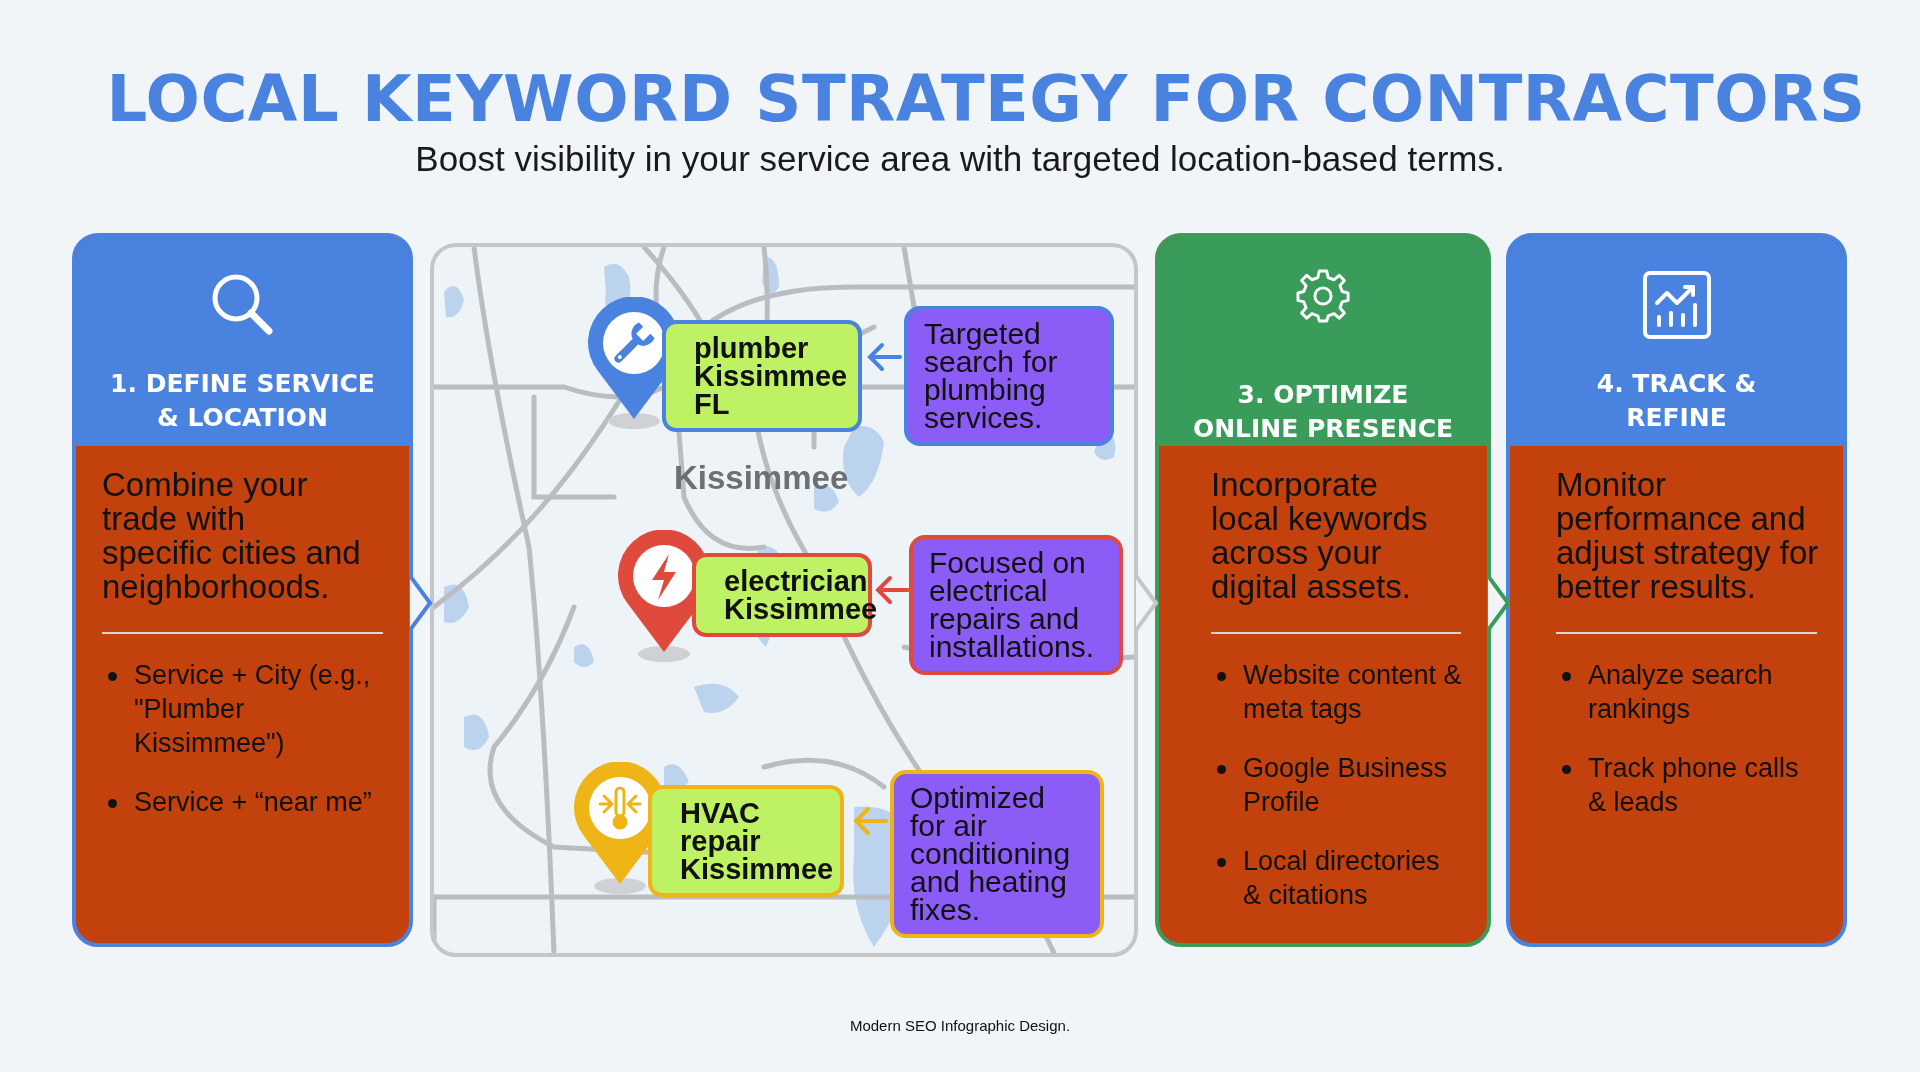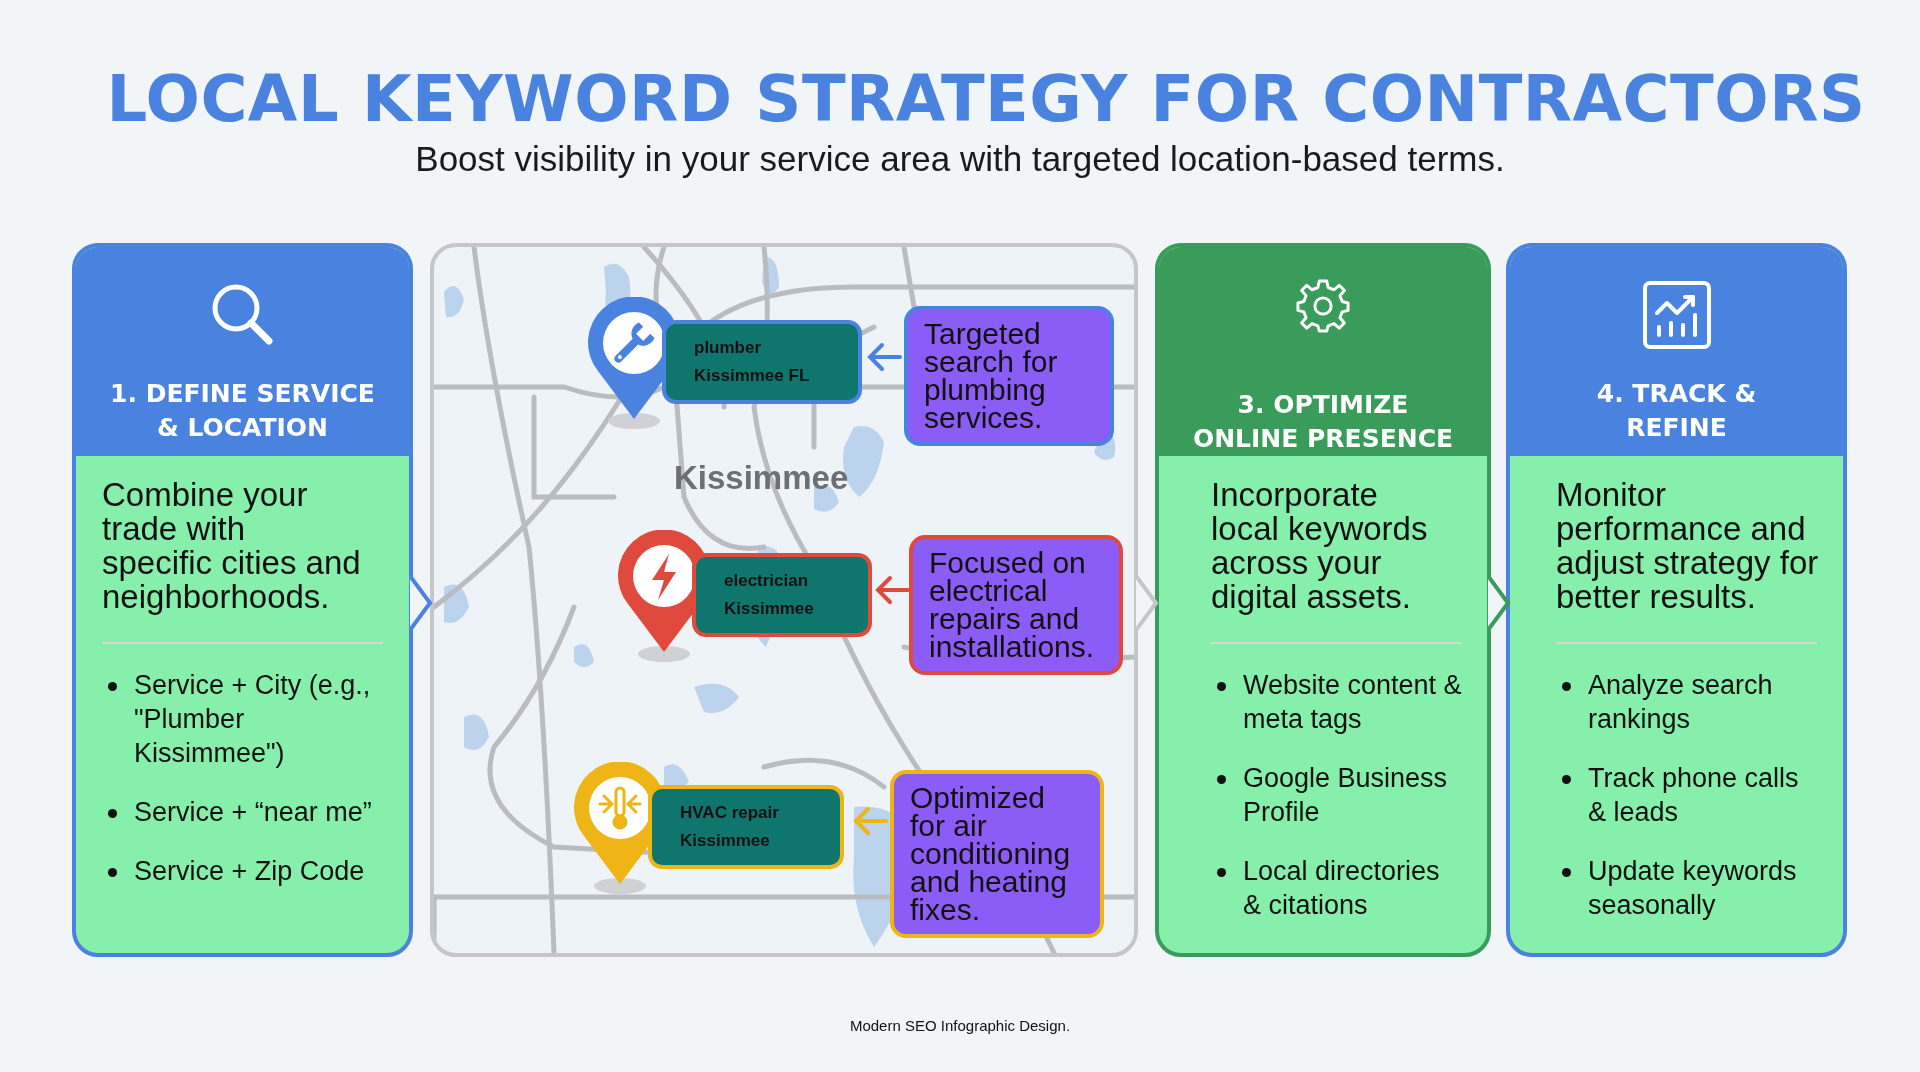--- a/index.html
+++ b/index.html
@@ -15,22 +15,22 @@
     text-align: center; font-family: "DejaVu Sans", sans-serif;
     font-weight: bold; font-size: 64px; letter-spacing: 0.5px;
     color: #4a82e0;
     padding-left: 36px;
   }
   .subtitle {
     position: absolute; left: 0; width: 1920px; top: 139px;
     text-align: center; font-size: 35px; color: #1a1a1a;
   }
   .card {
-    position: absolute; top: 243px; height: 714px;
-    border-radius: 26px; border: 4px solid #4a82e0; background: #86efac;
+    position: absolute; top: 233px; height: 714px;
+    border-radius: 26px; border: 4px solid #4a82e0; background: #c2410c;
     overflow: hidden;
   }
   .card .head {
     height: 209px; background: #4a82e0; color: #fff;
     display: flex; flex-direction: column; align-items: center;
   }
   .card .head .icon { margin-top: 28px; width: 80px; height: 80px; }
   .card .head .htitle {
     margin-top: 22px; text-align: center; font-family: "DejaVu Sans", sans-serif;
     font-weight: bold; font-size: 25px; line-height: 34px; color: #fff;
@@ -56,22 +56,22 @@
     position: absolute; left: 430px; top: 243px; width: 708px; height: 714px;
     border: 4px solid #c4c6c9; border-radius: 26px; background: #eef3f7; overflow: hidden;
   }
   .map svg.bg { position: absolute; left: 0; top: 0; }
   .city-label {
     position: absolute; left: 240px; top: 212px; font-size: 33px; font-weight: bold;
     color: #6c6f73;
   }
   .pin { position: absolute; }
   .kw-box {
-    position: absolute; background: #0f766e; border: 4px solid; border-radius: 14px;
-    font-weight: bold; font-size: 17px; line-height: 28px; padding: 10px 14px 10px 28px;
+    position: absolute; background: #bef264; border: 4px solid; border-radius: 14px;
+    font-weight: bold; font-size: 29px; line-height: 28px; padding: 10px 14px 10px 28px;
     color: #111;
   }
   .callout {
     position: absolute; background: #8b5cf6; border: 4px solid; border-radius: 16px;
     font-size: 30px; line-height: 28px; padding: 10px 14px 10px 16px; color: #111;
   }
   .arrow { position: absolute; }
   .footer {
     position: absolute; left: 0; width: 1920px; top: 1017px; text-align: center;
     font-size: 15px; color: #111;
@@ -93,21 +93,20 @@
       <div>1. DEFINE SERVICE</div>
       <div>&amp; LOCATION</div>
     </div>
   </div>
   <div class="body">
     <div class="intro" style="width:260px;">Combine your trade with specific cities and neighborhoods.</div>
     <div class="divider"></div>
     <ul>
       <li style="width:270px;">Service + City (e.g., "Plumber Kissimmee")</li>
       <li>Service + “near me”</li>
-      <li>Service + Zip Code</li>
     </ul>
   </div>
 </div>
 
 <div class="map">
   <svg class="bg" width="700" height="706" viewBox="0 0 700 706">
     <g fill="#bcd3ee">
       <path d="M10 45 Q22 30 30 52 Q26 72 12 70 Z"></path>
       <path d="M170 20 Q185 10 195 30 Q200 60 186 80 Q168 70 172 45 Z"></path>
       <path d="M330 10 Q345 8 345 40 Q335 55 328 35 Z"></path>
@@ -240,21 +239,20 @@
       <div>4. TRACK &amp;</div>
       <div>REFINE</div>
     </div>
   </div>
   <div class="body" style="padding-left:46px;">
     <div class="intro" style="width:270px;">Monitor performance and adjust strategy for better results.</div>
     <div class="divider"></div>
     <ul>
       <li style="width:230px;">Analyze search rankings</li>
       <li style="width:260px;">Track phone calls &amp; leads</li>
-      <li style="width:250px;">Update keywords seasonally</li>
     </ul>
   </div>
 </div>
 
 <svg class="notch" style="left:410px;" viewBox="0 0 28 70">
   <path d="M0 0 L0 8 L20 35 L0 62 L0 70" fill="#f1f5f8" stroke="#4a82e0" stroke-width="4"></path>
 </svg>
 <svg class="notch" style="left:1136px;" viewBox="0 0 28 70">
   <path d="M0 0 L0 8 L20 35 L0 62 L0 70" fill="#f1f5f8" stroke="#c4c6c9" stroke-width="4"></path>
 </svg>

